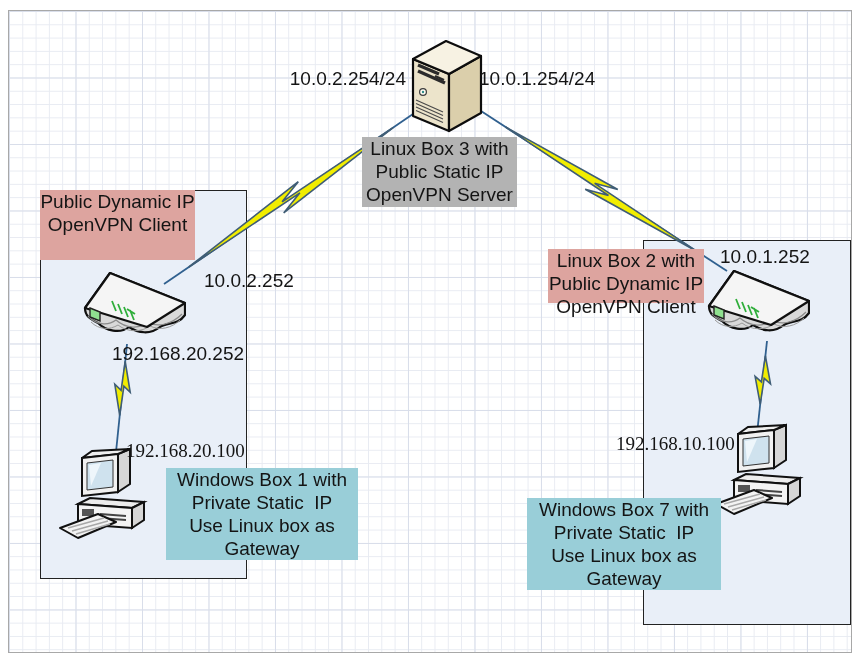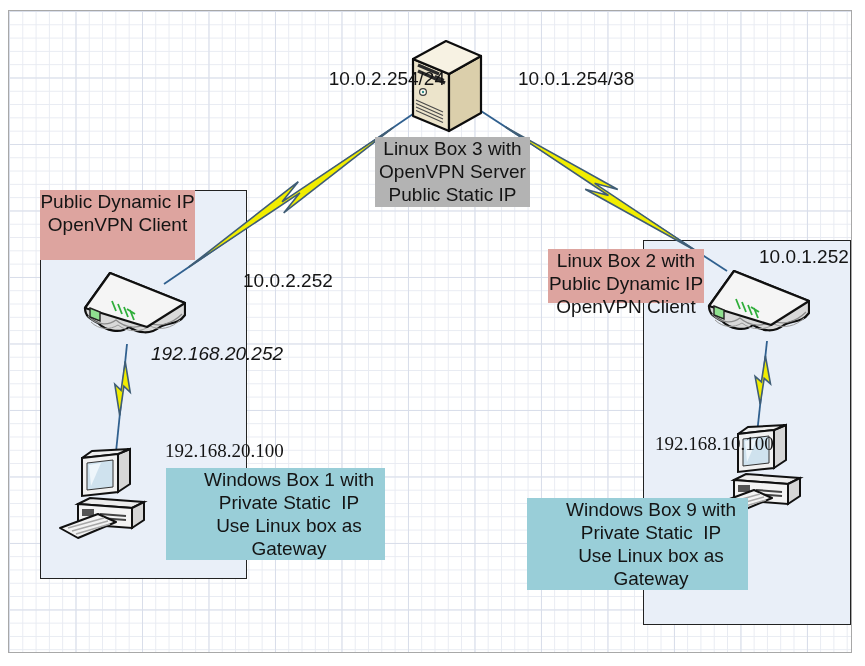--- a/index.html
+++ b/index.html
@@ -18,31 +18,31 @@
   #zone1{left:40px;top:190px;width:205px;height:387px;}
   #zone2{left:643px;top:240px;width:206px;height:383px;}
   #link-layer{position:absolute;left:0;top:0;z-index:2;pointer-events:none;}
   .link-line{stroke:var(--link-blue,#30608f);stroke-width:1.8px;fill:none;}
   .link-bolt{fill:var(--bolt-yellow,#f1ed00);stroke:var(--bolt-outline,#3f5d76);stroke-width:1.6px;}
   .icon{position:absolute;z-index:3;}
   .label{position:absolute;z-index:4;text-align:center;font-size:19px;line-height:23px;}
   .label div{white-space:pre;}
   .pink{background:var(--label-pink,#dda49f);}
   .gray{background:var(--label-gray,#b3b3b3);}
-  .teal{background:var(--label-teal,#99ced8);padding-left:27px;}
-  #label-server{left:375px;top:137px;width:155px;height:70px;}
+  .teal{background:var(--label-teal,#99ced8);}
+  #label-server{left:362px;top:137px;width:155px;height:70px;}
   #label-linux1{left:40px;top:190px;width:155px;height:70px;}
   #label-linux2{left:548px;top:249px;width:156px;height:54px;}
   #label-win1{left:166px;top:468px;width:192px;height:92px;}
   #label-win2{left:527px;top:498px;width:194px;height:92px;}
-  .ip{position:absolute;z-index:4;font-size:19px;line-height:23px;white-space:pre;padding-left:39px;}
+  .ip{position:absolute;z-index:4;font-size:19px;line-height:23px;white-space:pre;}
   #ip-server-left{left:264px;top:67px;width:142px;text-align:right;}
   #ip-server-right{left:479px;top:67px;}
   #ip-wan1{left:204px;top:269px;}
-  #ip-lan1{left:112px;top:342px;font-style:italic;}
+  #ip-lan1{left:112px;top:342px;}
   #ip-pc1{left:126px;top:439px;font-family:Liberation Serif, serif;}
   #ip-wan2{left:720px;top:245px;}
   #ip-lan2{left:604px;top:335px;}
   #ip-pc2{left:616px;top:432px;font-family:Liberation Serif, serif;}
   #icon-server{left:406px;top:36px;}
   #icon-router1{left:82px;top:270px;}
   #icon-router2{left:706px;top:268px;}
   #icon-pc1{left:58px;top:446px;}
   #icon-pc2{left:714px;top:422px;}
 </style>
@@ -119,45 +119,45 @@
     <polygon points="74,62 86,56 86,74 74,82" fill="#d6d6d6" stroke="#111" stroke-width="2"></polygon>
     <polygon points="20,58 74,62 74,82 20,78" fill="#f3f3f3" stroke="#111" stroke-width="2"></polygon>
     <rect x="24" y="63" width="12" height="7" fill="#555"></rect>
     <path d="M42,68 L68,70 M42,72 L68,74" stroke="#444" stroke-width="2" fill="none"></path>
     <polygon points="2,82 40,68 58,76 20,92" fill="#f3f3f3" stroke="#111" stroke-width="2" stroke-linejoin="round"></polygon>
     <path d="M10,82 L46,72 M14,85 L50,75 M18,88 L52,78" stroke="#a8a8a8" stroke-width="1.4" fill="none"></path>
   </svg>
 
   <div id="label-server" class="label gray">
     <div>Linux Box 3 with</div>
+    <div>Public Static IP</div>
     <div>OpenVPN Server</div>
-    <div>Public Static IP</div>
   </div>
   <div id="label-linux1" class="label pink">
     <div>Public Dynamic IP</div>
     <div>OpenVPN Client</div>
   </div>
   <div id="label-linux2" class="label pink">
     <div>Linux Box 2 with</div>
     <div>Public Dynamic IP</div>
     <div>OpenVPN Client</div>
   </div>
   <div id="label-win1" class="label teal">
     <div>Windows Box 1 with</div>
     <div>Private Static  IP</div>
     <div>Use Linux box as</div>
     <div>Gateway</div>
   </div>
   <div id="label-win2" class="label teal">
-    <div>Windows Box 9 with</div>
+    <div>Windows Box 7 with</div>
     <div>Private Static  IP</div>
     <div>Use Linux box as</div>
     <div>Gateway</div>
   </div>
 
   <div id="ip-server-left" class="ip">10.0.2.254/24</div>
-  <div id="ip-server-right" class="ip">10.0.1.254/38</div>
+  <div id="ip-server-right" class="ip">10.0.1.254/24</div>
   <div id="ip-wan1" class="ip">10.0.2.252</div>
   <div id="ip-lan1" class="ip">192.168.20.252</div>
   <div id="ip-pc1" class="ip">192.168.20.100</div>
   <div id="ip-wan2" class="ip">10.0.1.252</div>
   <div id="ip-pc2" class="ip">192.168.10.100</div>
 </div>
 
 </body></html>

